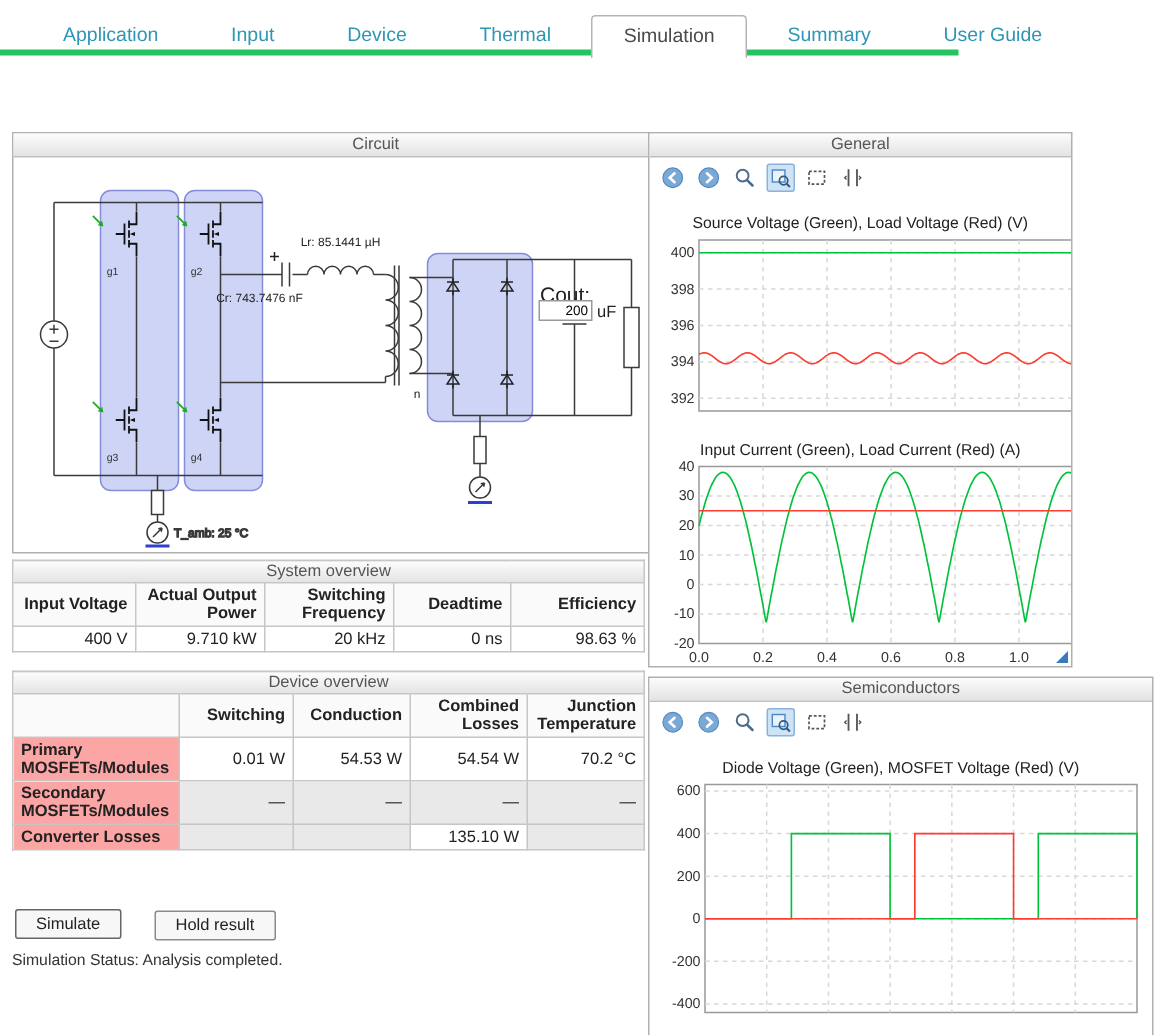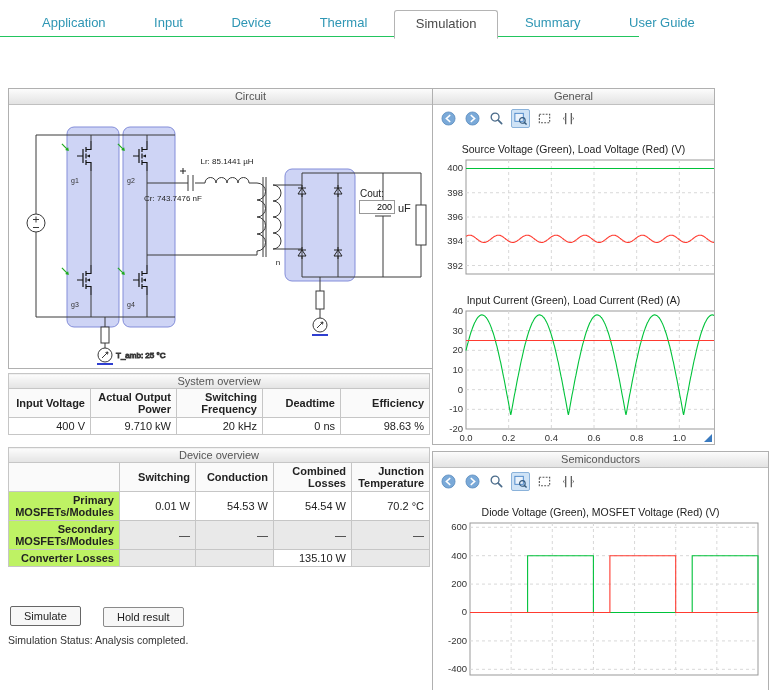--- a/index.html
+++ b/index.html
@@ -2,35 +2,35 @@
 <html><head>
 <meta charset="utf-8">
 <style>
   html,body{margin:0;padding:0}
   body{width:775px;height:690px;position:relative;background:#fff;overflow:hidden;
        font-family:"Liberation Sans",sans-serif;color:#333}
   svg{font-family:"Liberation Sans",sans-serif}
 
   
   .tabbar{position:absolute;left:0;top:8px;width:639px;height:29px;
-          border-bottom:1px solid #22c55e;padding-left:20px;box-sizing:border-box;white-space:nowrap}
+          border-bottom:4px solid #22c55e;padding-left:20px;box-sizing:border-box;white-space:nowrap}
   .tab{display:inline-block;padding:6px 21px 7px;font-size:13px;color:#2e96b4;cursor:pointer;
        position:relative;border:1px solid transparent;border-radius:3px 3px 0 0}
   .tab.active{border-color:#b4b4b4;border-bottom-color:#fff;background:#fff;color:#4a4a4a;top:1px;padding-top:5px}
 
   
   .panel{position:absolute;border:1px solid #b0b0b0;background:#fff;box-sizing:border-box}
   .panel-header{height:15px;line-height:15px;text-align:center;font-size:11px;color:#555;
                 background:linear-gradient(#fcfcfc,#e3e3e3);border-bottom:1px solid #c0c0c0}
   #circuit-panel{left:8px;top:88px;width:485px;height:281px}
   #general-panel{left:432px;top:88px;width:283px;height:357px;overflow:hidden}
   #semi-panel{left:432px;top:451px;width:337px;height:270px;overflow:hidden}
 
   .circuit-body{position:relative;width:419px;height:264px}
-  .cout-label{position:absolute;left:351px;top:83px;font-size:10px;color:#222}
+  .cout-label{position:absolute;left:351px;top:83px;font-size:14px;color:#222}
   .cout-input{position:absolute;left:350px;top:95px;width:30px;height:12px;font-size:9px;
               text-align:right;border:1px solid #999;padding:0 2px;font-family:"Liberation Sans",sans-serif}
   .cout-unit{position:absolute;left:389px;top:97px;font-size:11px;color:#222}
 
   
   .toolbar{height:21px;padding:3px 0 0 6px;display:flex;gap:5px;align-items:center}
   .tool{width:17px;height:17px;display:flex;align-items:center;justify-content:center;
         border:1px solid transparent;border-radius:2px;cursor:pointer}
   .tool.pressed{background:#cfe3f6;border-color:#8ab2da}
 
@@ -44,21 +44,21 @@
 
   
   table{border-collapse:collapse;table-layout:fixed;font-size:11px;position:absolute;left:8px;background:#fff}
   #system-table{top:373px;width:421px}
   #device-table{top:447px;width:421px}
   td,th{border:1px solid #c6c6c6;padding:2px 5px;overflow:hidden}
   tr.titlebar td{height:11px;text-align:center;color:#555;font-size:11px;padding:1px;
                  background:linear-gradient(#fcfcfc,#e3e3e3)}
   tr.head th{background:#fafafa;font-weight:bold;color:#222;text-align:right;font-size:11px;vertical-align:middle}
   td.val{text-align:right;color:#222}
-  th.rowlabel{background:#bef264;text-align:right;font-weight:bold;color:#222}
+  th.rowlabel{background:#fca5a5;text-align:left;font-weight:bold;color:#222}
   td.muted{background:#e9e9e9}
 
   
   .btn{position:absolute;font-size:11px;padding:3px 13px;border:1px solid #8a8a8a;background:#f7f7f7;
        border-radius:2px;cursor:pointer;font-family:"Liberation Sans",sans-serif;color:#222}
   #simulate-btn{left:10px;top:606px;border:1px solid #666}
   #hold-btn{left:103px;top:607px}
   .status-text{position:absolute;left:8px;top:634px;font-size:10.5px;color:#333}
 </style>
 </head>

